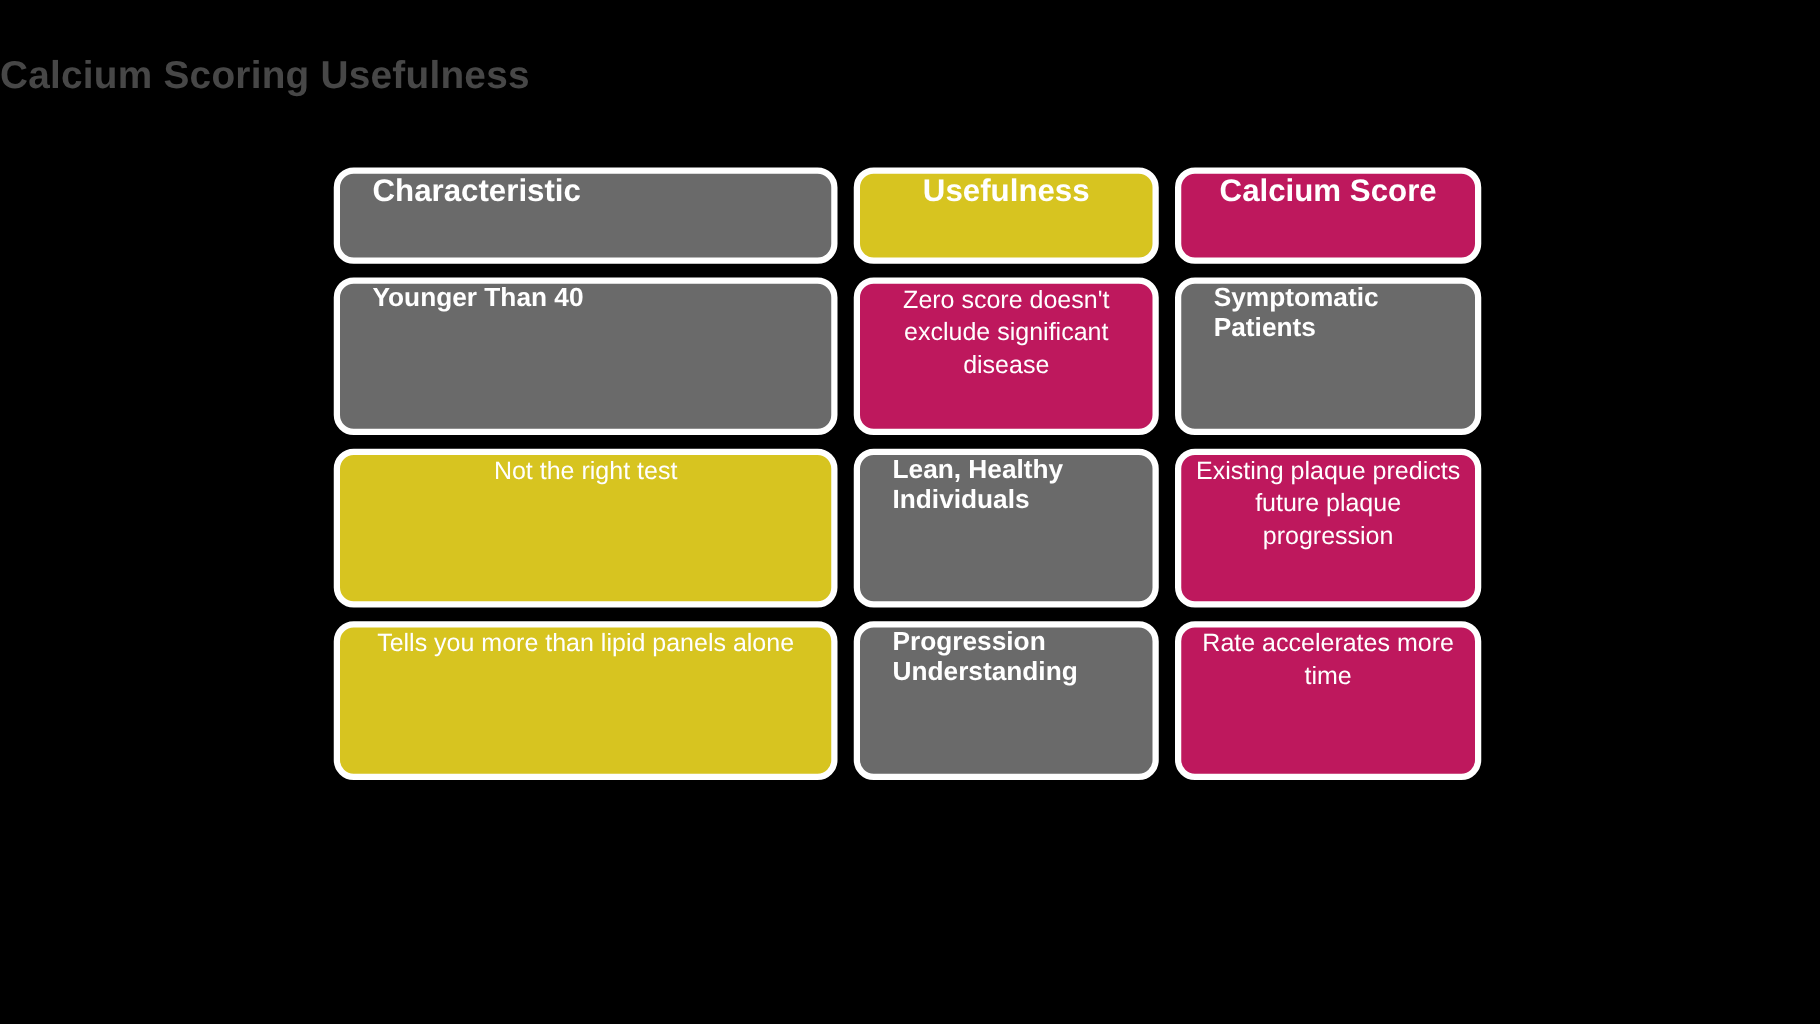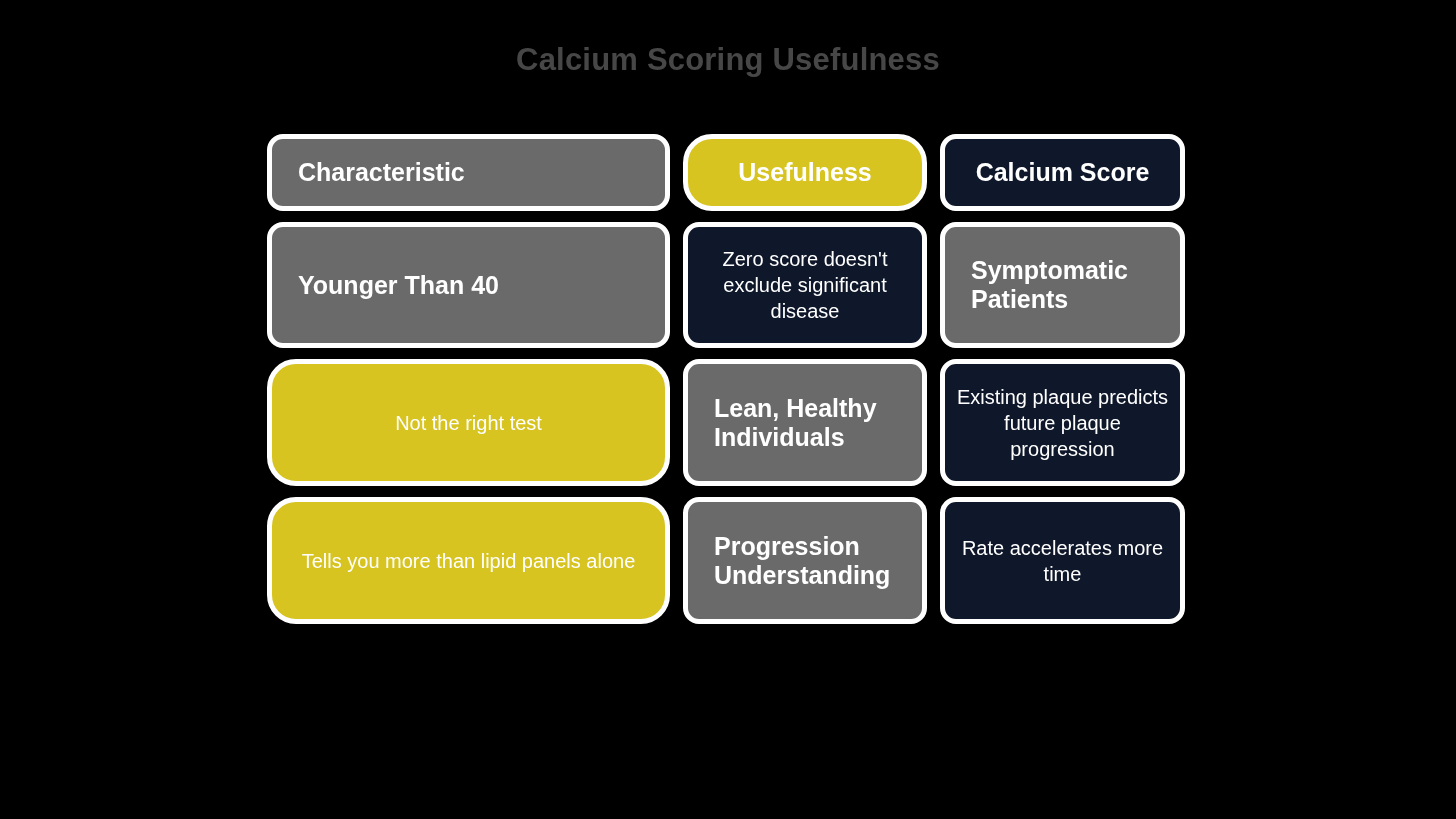--- a/index.html
+++ b/index.html
@@ -12,50 +12,49 @@
     height: 819px;
     position: relative;
     overflow: hidden;
     font-family: "Liberation Sans", sans-serif;
   }
   .page-title {
     position: absolute;
     top: 42px;
     left: 0;
     width: 100%;
-    text-align: center;
+    text-align: left;
     font-size: 31px;
     font-weight: 700;
     color: #474747;
     letter-spacing: 0.2px;
   }
   .table-grid {
     position: absolute;
     left: 267px;
     top: 134px;
     display: grid;
     grid-template-columns: 403px 244px 245px;
     grid-template-rows: 77px 126px 127px 127px 128px;
     column-gap: 13px;
     row-gap: 11px;
   }
   .cell {
     box-sizing: border-box;
     border: 5px solid #ffffff;
     border-radius: 16px;
     display: flex;
-    align-items: center;
     color: #ffffff;
     box-shadow: 0 5px 8px rgba(0,0,0,0.45);
   }
   .col-characteristic { background: #6a6a6a; justify-content: flex-start; padding: 0 26px; text-align: left; }
-  .col-usefulness     { background: #d7c420; justify-content: center;     padding: 0 28px; text-align: center; border-radius: 29px; }
-  .col-calcium        { background: #0f172a; justify-content: center;     padding: 0 11px; text-align: center; }
+  .col-usefulness     { background: #d7c420; justify-content: center;     padding: 0 28px; text-align: center; }
+  .col-calcium        { background: #be185d; justify-content: center;     padding: 0 11px; text-align: center; }
   .header-cell { font-weight: 700; font-size: 25px; }
-  .char-cell   { font-weight: 700; font-size: 25px; }
+  .char-cell   { font-weight: 700; font-size: 21px; }
   .body-cell   { font-weight: 400; font-size: 20px; line-height: 1.3; }
 </style>
 </head>
 <body>
 
 <div class="page-title">Calcium Scoring Usefulness</div>
 
 <div class="table-grid">
 
   <div class="cell col-characteristic header-cell">

